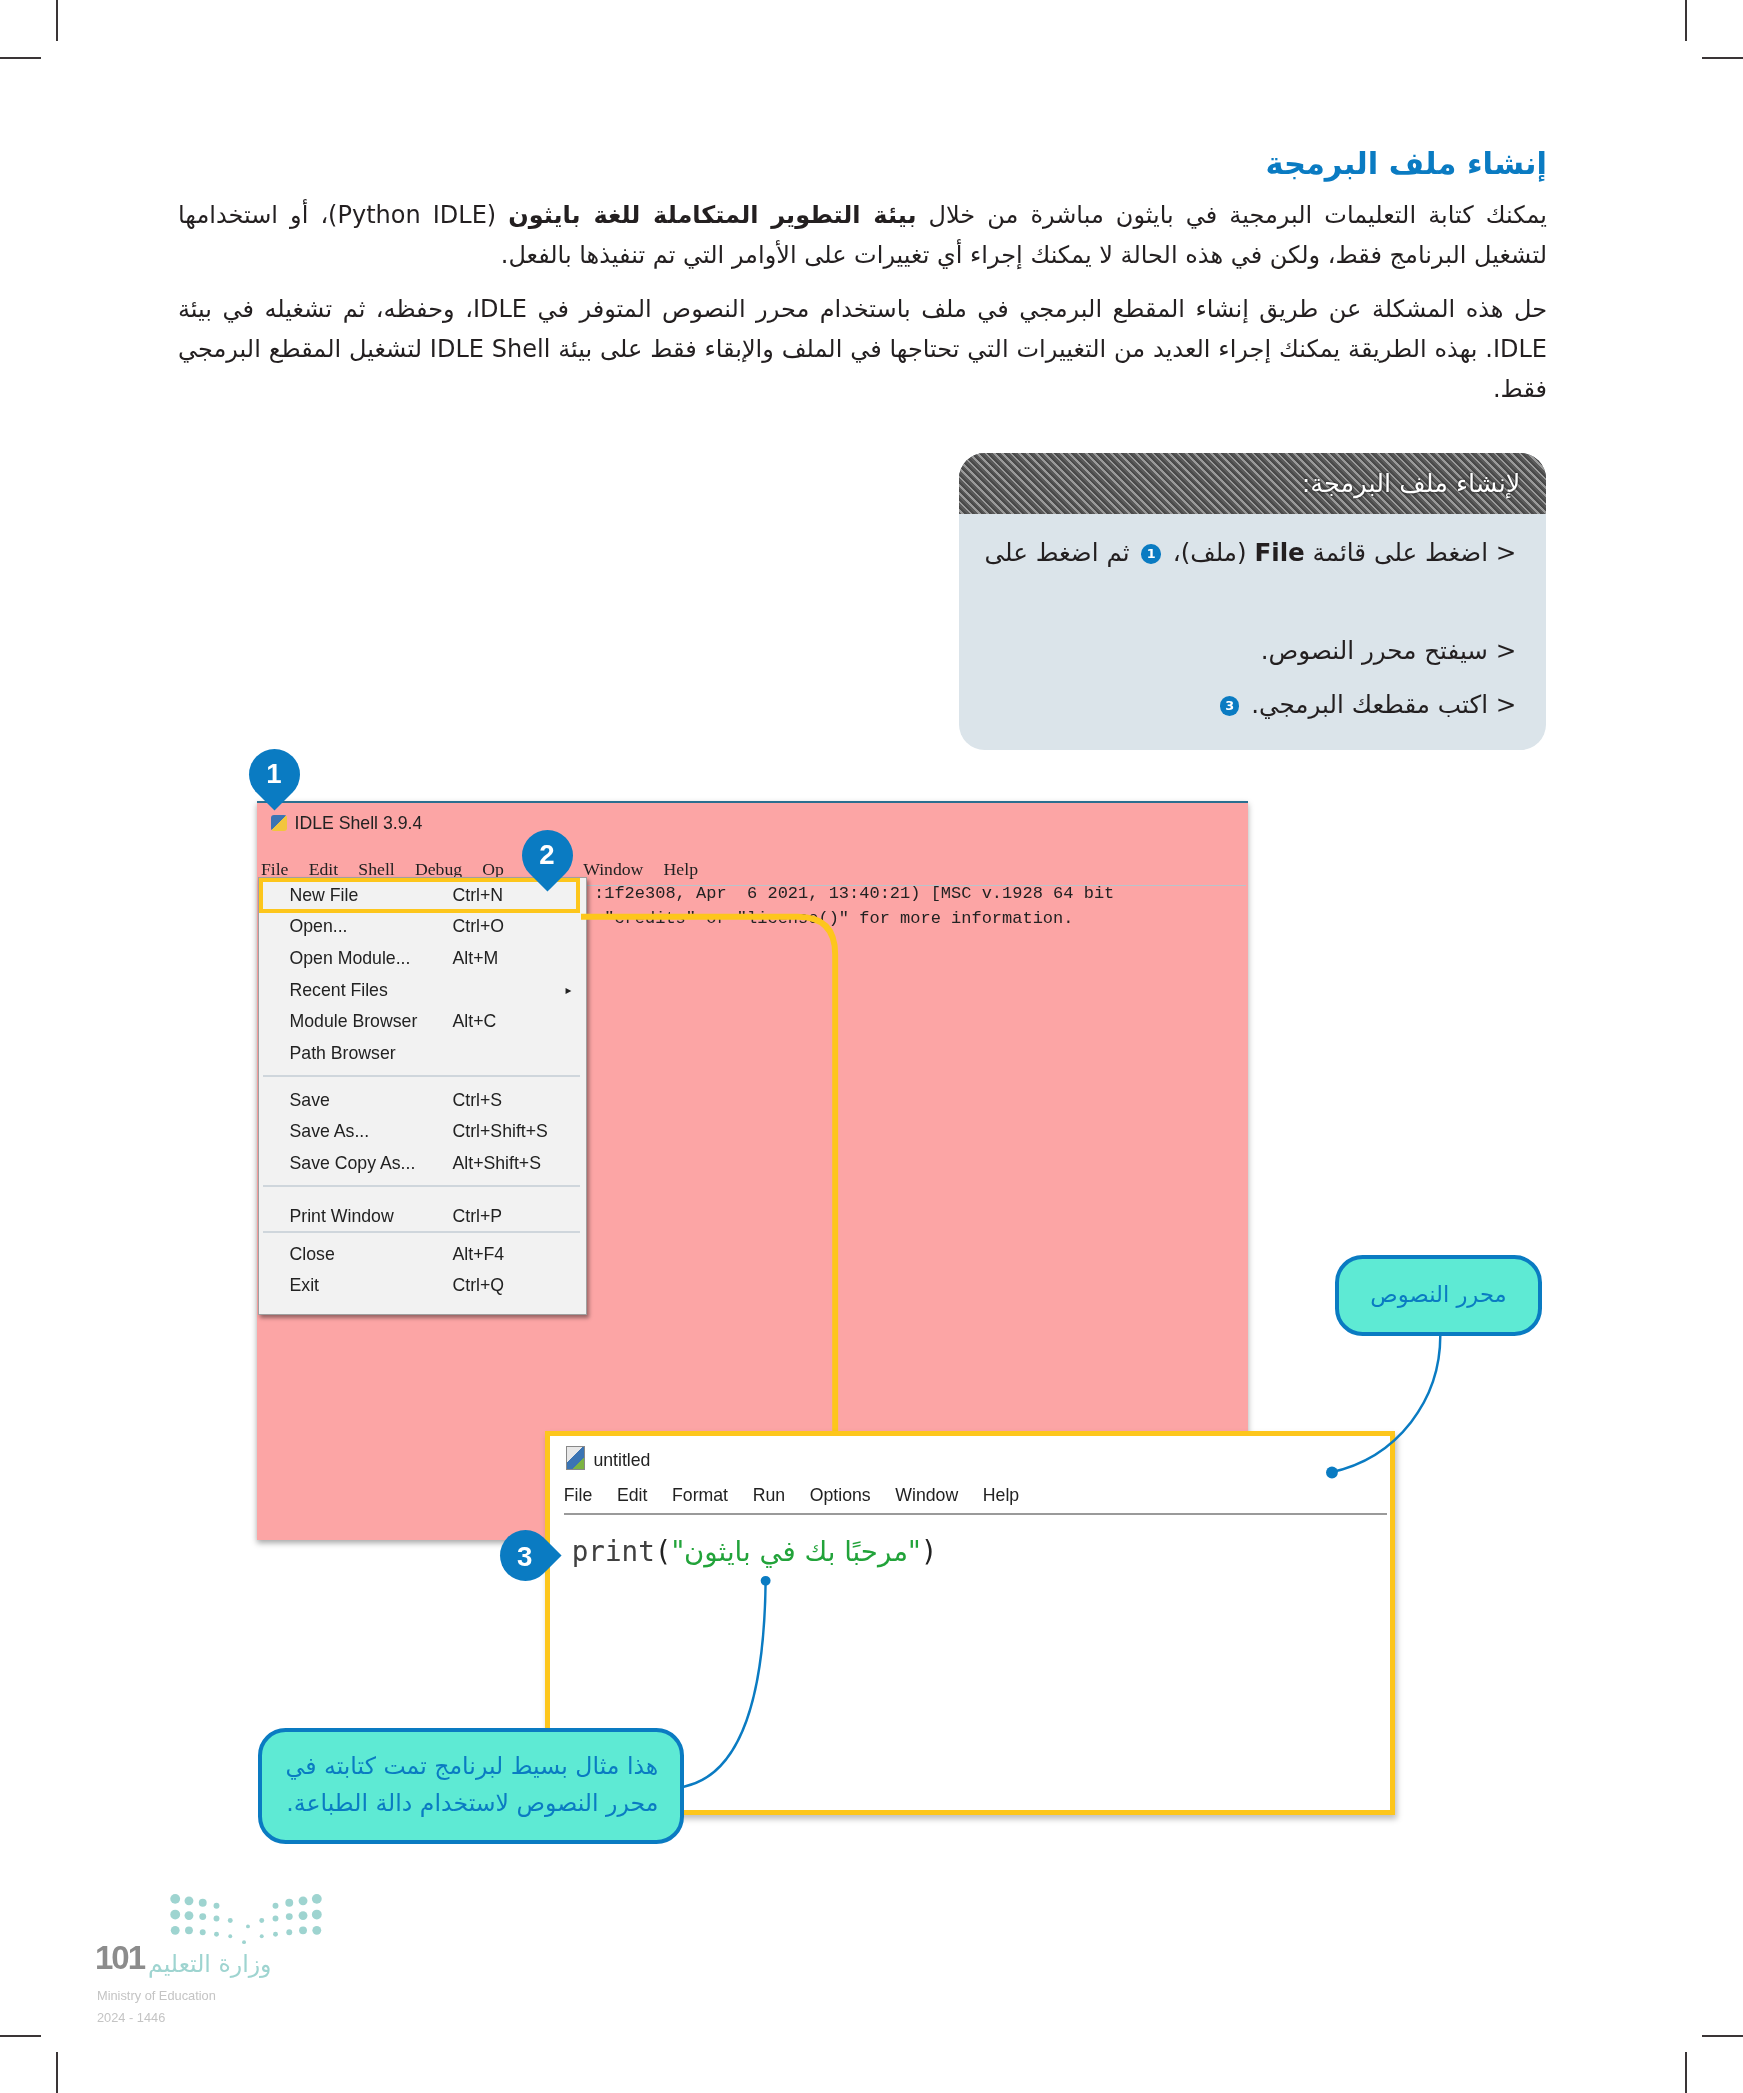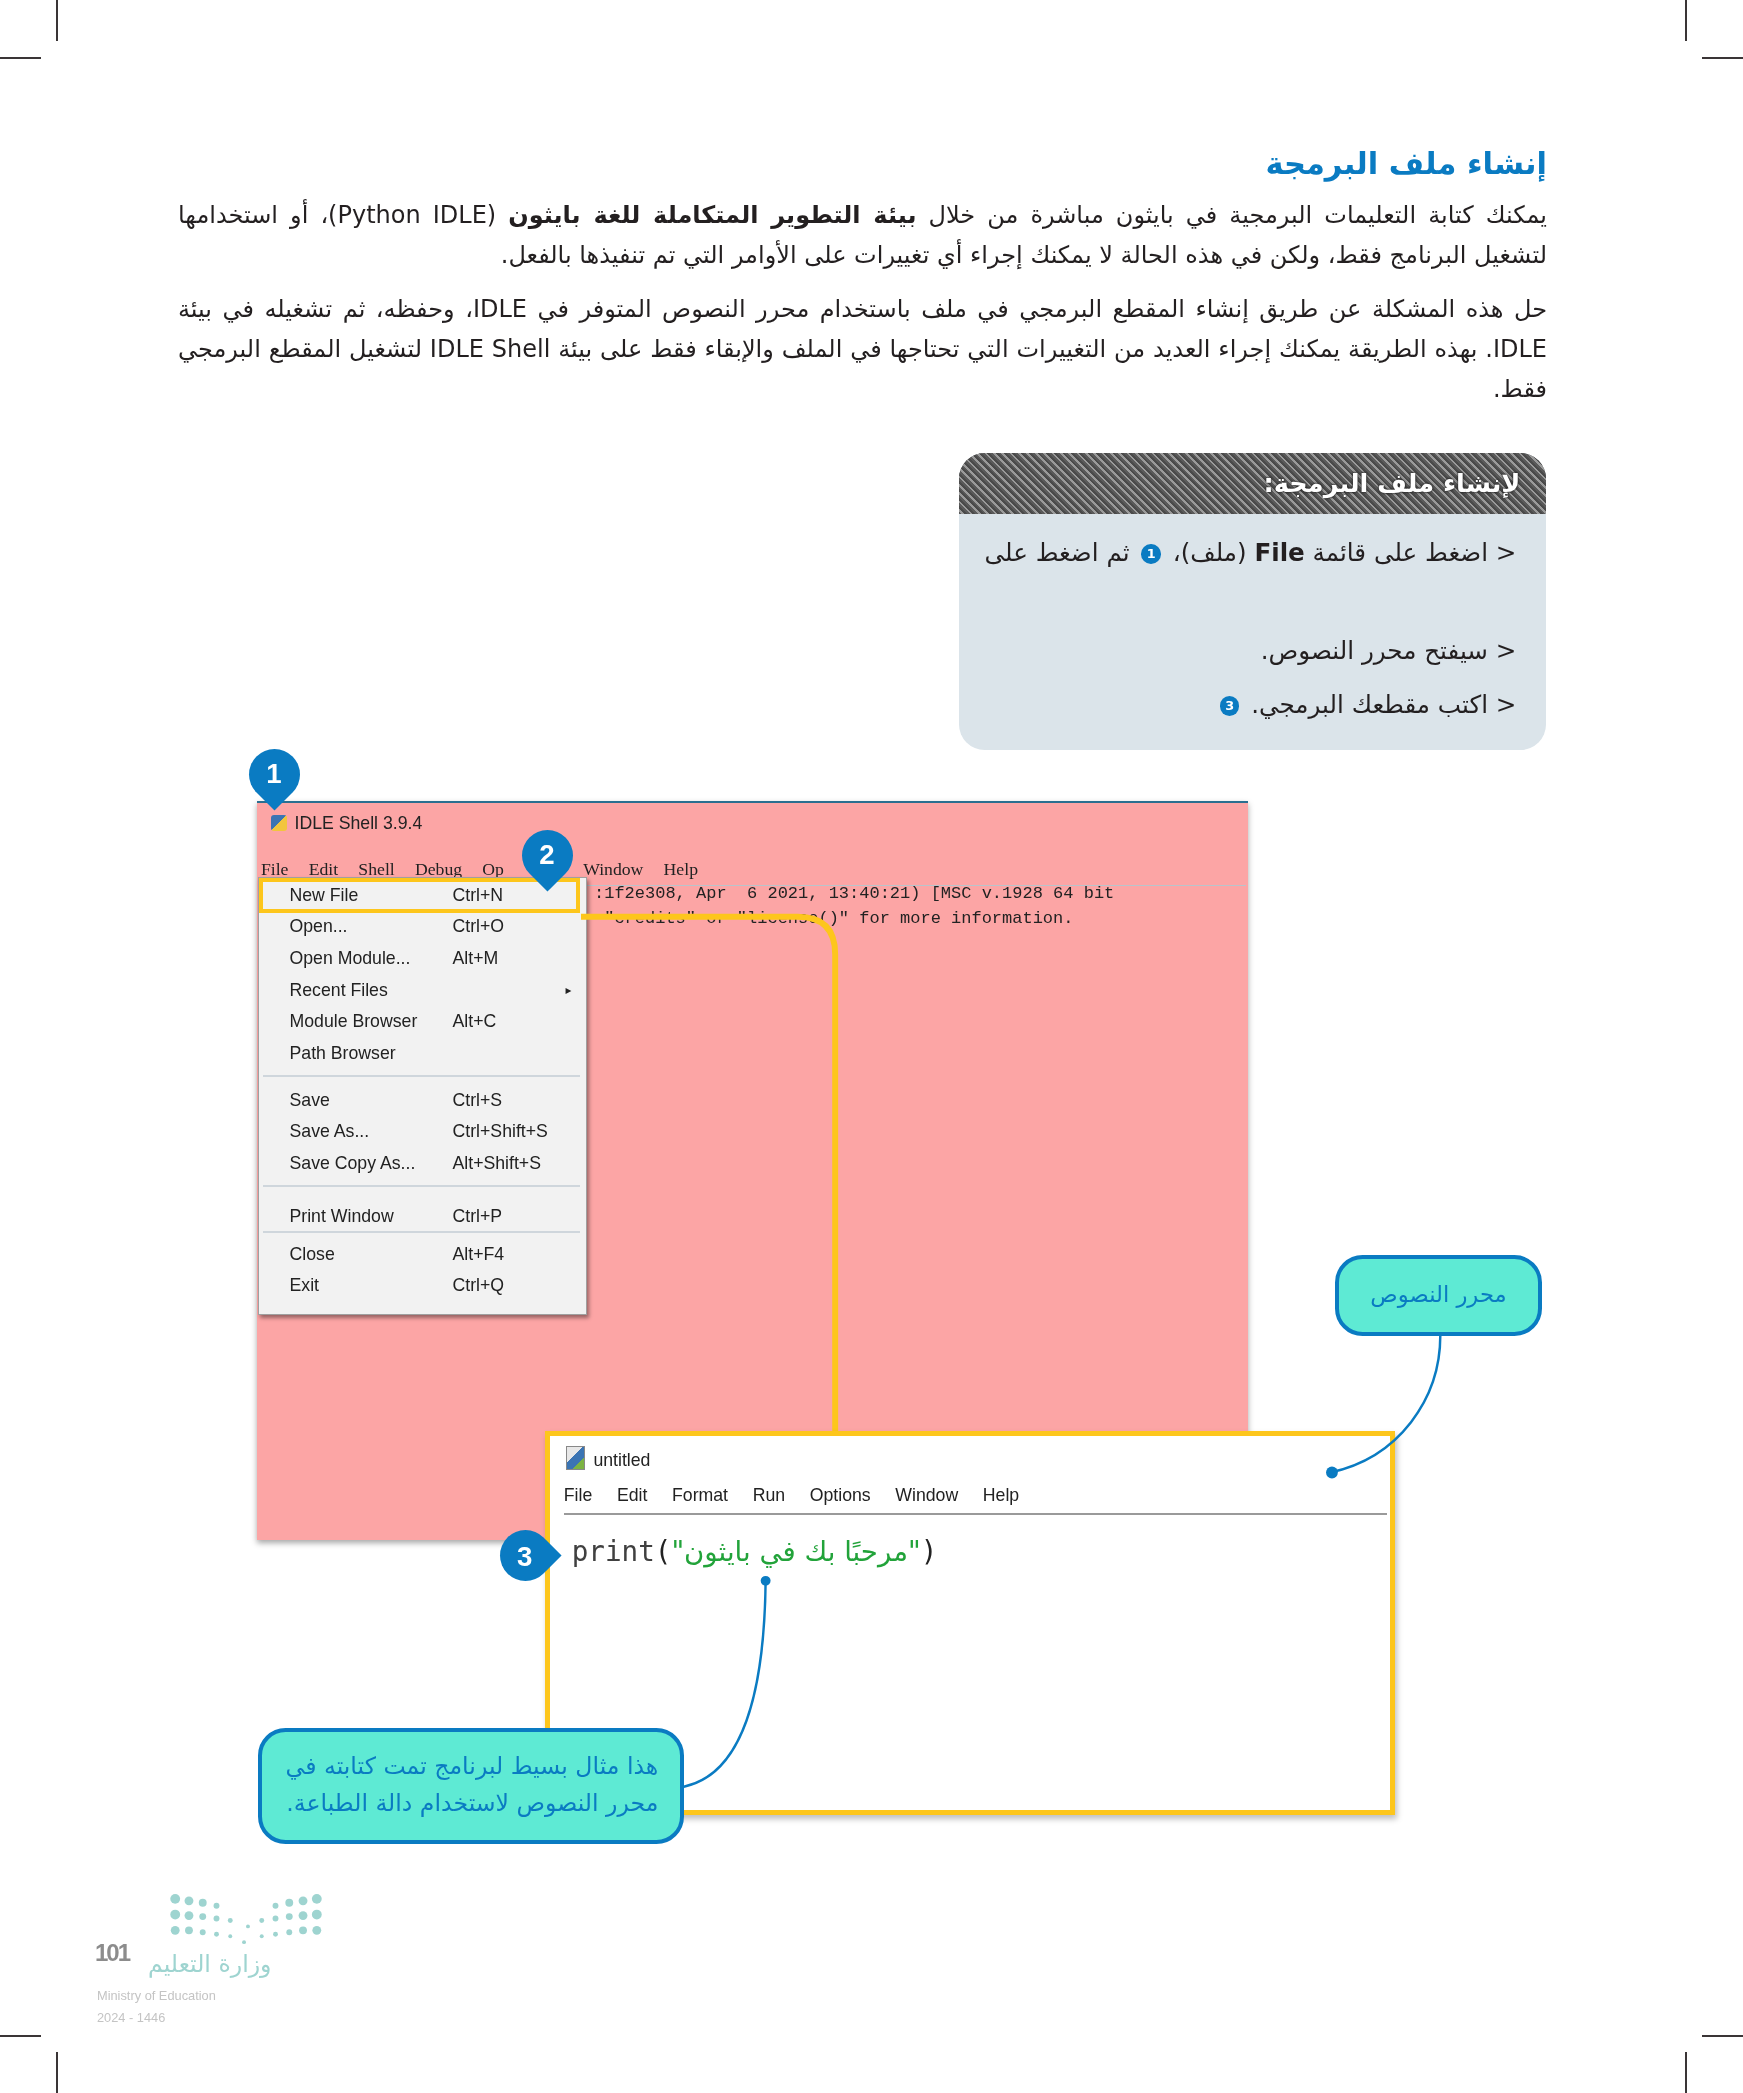--- a/index.html
+++ b/index.html
@@ -25,21 +25,21 @@
   
   #steps-box {
     position:absolute; left:959px; top:453px; width:587px; height:297px;
     background:#dbe4ea; border-radius:25.6px; overflow:hidden;
   }
   #steps-header {
     height:61px; background:
       repeating-linear-gradient(45deg,#5a5a5a 0 2px,#9a9a9a 2px 3.9px,#4a4a4a 3.9px 5.9px),
       #6d6d6d;
     direction:rtl; text-align:right; padding-right:25.6px; box-sizing:border-box;
-    font-size:25.6px; font-weight:bold; color:#ffffff; line-height:61px;
+    font-size:25.6px; font-weight:normal; color:#ffffff; line-height:61px;
     text-shadow:0 0 3px #222, 0 0 2px #222;
   }
   .step {
     position:absolute; right:29.6px; direction:rtl; text-align:right;
     font-size:24.6px; line-height:45px; color:#231f20; width:552px;
   }
   .step b { font-weight:bold; }
   .step-badge {
     display:inline-block; width:19.7px; height:19.7px; border-radius:50%; background:#0a7bc2;
     color:#fff; font-size:12.8px; font-weight:bold; text-align:center; line-height:19.7px;
@@ -147,21 +147,21 @@
   #callout-example {
     left:258px; top:1728px; width:426px; height:116px; padding:15.8px 21.7px 0 0;
     font-size:23.6px; line-height:37px;
   }
   #callout-lines { position:absolute; left:0; top:0; width:1744px; height:2093px; pointer-events:none; }
 
   
   #logo-dots { position:absolute; left:167px; top:1891px; width:158px; height:59px; }
   #page-number {
     position:absolute; left:95px; top:1939px; font-family:"Liberation Sans", sans-serif;
-    font-size:24px; font-weight:bold; color:#8c8c8c; letter-spacing:-2px;
+    font-size:33px; font-weight:bold; color:#8c8c8c; letter-spacing:-2px;
   }
   #ministry-ar {
     position:absolute; left:148px; top:1950px; font-size:23.6px; color:#9ed4d0; direction:rtl;
   }
   #ministry-en {
     position:absolute; left:97px; top:1988px; font-family:"Liberation Sans", sans-serif;
     font-size:12.8px; color:#c4c4c4;
   }
   #ministry-year {
     position:absolute; left:97px; top:2010px; font-family:"Liberation Sans", sans-serif;

